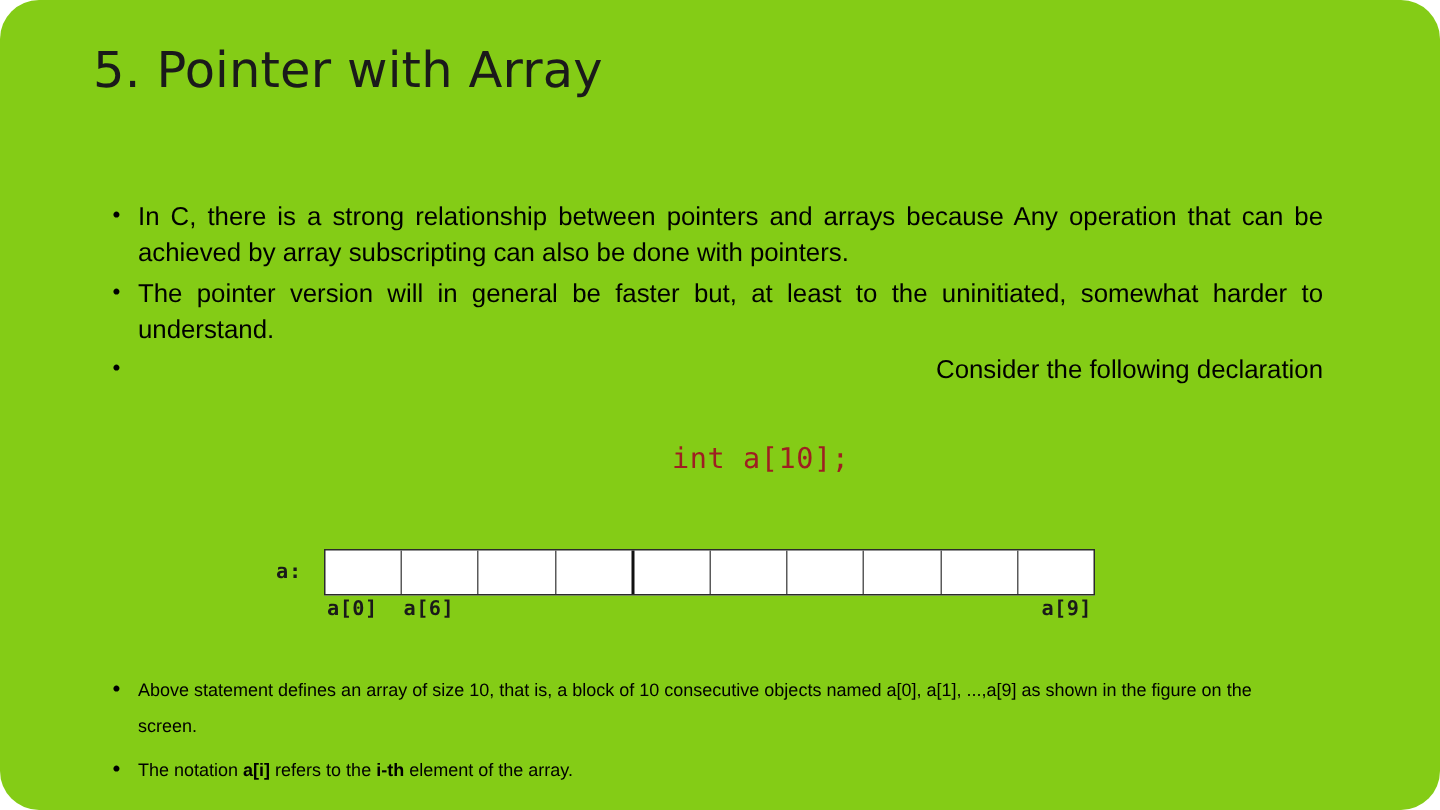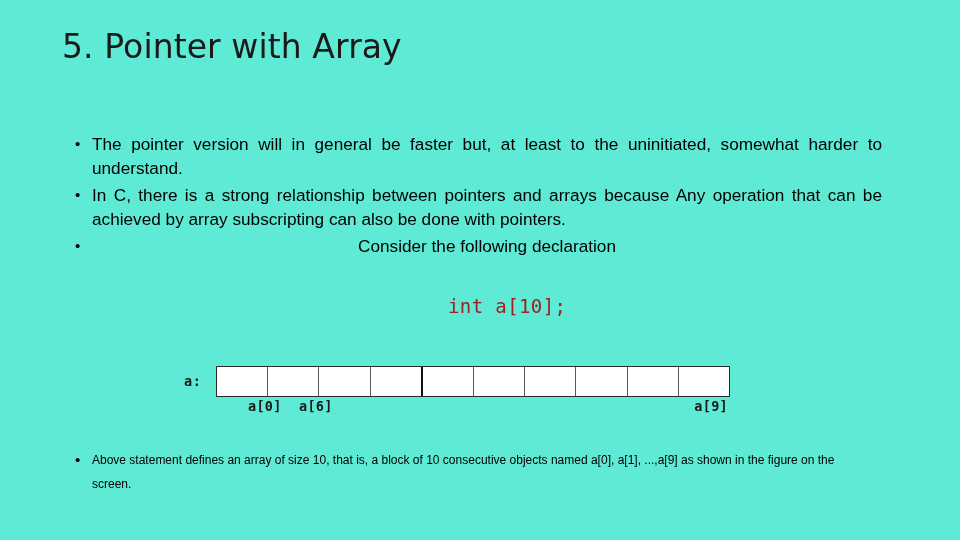--- a/index.html
+++ b/index.html
@@ -13,21 +13,22 @@
     position: relative;
     overflow: hidden;
     font-family: "DejaVu Sans", sans-serif;
     color: #000000;
     -webkit-font-smoothing: antialiased;
   }
 
   .slide {
     position: absolute;
     inset: 0;
-    background: #5eead4;
+    background: #84cc16;
+    border-radius: 26px;
   }
 
   
   .slide-title {
     position: absolute;
     left: 62px;
     top: 26px;
     width: 840px;
     font-family: "DejaVu Sans", sans-serif;
     font-size: 33px;
@@ -59,21 +60,21 @@
   .bullet::before {
     content: "\2022";
     position: absolute;
     left: 1px;
     top: 0;
     font-size: 15px;
     line-height: 24px;
     color: #000000;
   }
   .bullet.no-justify {
-    text-align: center;
+    text-align: right;
   }
 
   .bullet b {
     font-weight: bold;
   }
 
   
   .code-line {
     position: absolute;
     left: 448px;
@@ -136,21 +137,20 @@
   }
   .cell-label {
     position: absolute;
     font-family: "DejaVu Sans Mono", monospace;
     font-size: 13.5px;
     font-weight: bold;
     line-height: 16px;
     color: #1a1a1a;
     letter-spacing: 0.3px;
     white-space: nowrap;
-    margin-left: 30px;
   }
   .cell-label.i0 { left: 2px; }
   .cell-label.i1 { left: 53px; }
   .cell-label.i9 { right: 2px; text-align: center; }
 
   
   .body-block-lower {
     position: absolute;
     left: 74px;
     top: 448px;
@@ -164,22 +164,22 @@
   }
 </style>
 </head>
 <body>
 
 <div class="slide">
 
   <div class="slide-title">5. Pointer with Array</div>
 
   <div class="body-block">
+    <div class="bullet">In C, there is a strong relationship between pointers and arrays because Any operation that can be achieved by array subscripting can also be done with pointers.</div>
     <div class="bullet">The pointer version will in general be faster but, at least to the uninitiated, somewhat harder to understand.</div>
-    <div class="bullet">In C, there is a strong relationship between pointers and arrays because Any operation that can be achieved by array subscripting can also be done with pointers.</div>
     <div class="bullet no-justify">Consider the following declaration</div>
   </div>
 
   <div class="code-line" style="color: rgb(158, 31, 34);">int a[10];</div>
 
   <div class="figure">
     <div class="figure-label">a:</div>
 
     <div class="cells">
       <div class="cell"></div>
@@ -196,15 +196,16 @@
 
     <div class="cell-labels">
       <span class="cell-label i0">a[0]</span>
       <span class="cell-label i1">a[6]</span>
       <span class="cell-label i9">a[9]</span>
     </div>
   </div>
 
   <div class="body-block-lower">
     <div class="bullet"><span>Above statement defines an array of size 10, that is, a block of 10 consecutive objects named a[0], a[1], ...,a[9] as shown in the figure on the screen.</span></div>
+    <div class="bullet"><span>The notation </span><b>a[i]</b><span> refers to the </span><b>i-th</b><span> element of the array.</span></div>
   </div>
 
 </div>
 
 </body></html>

